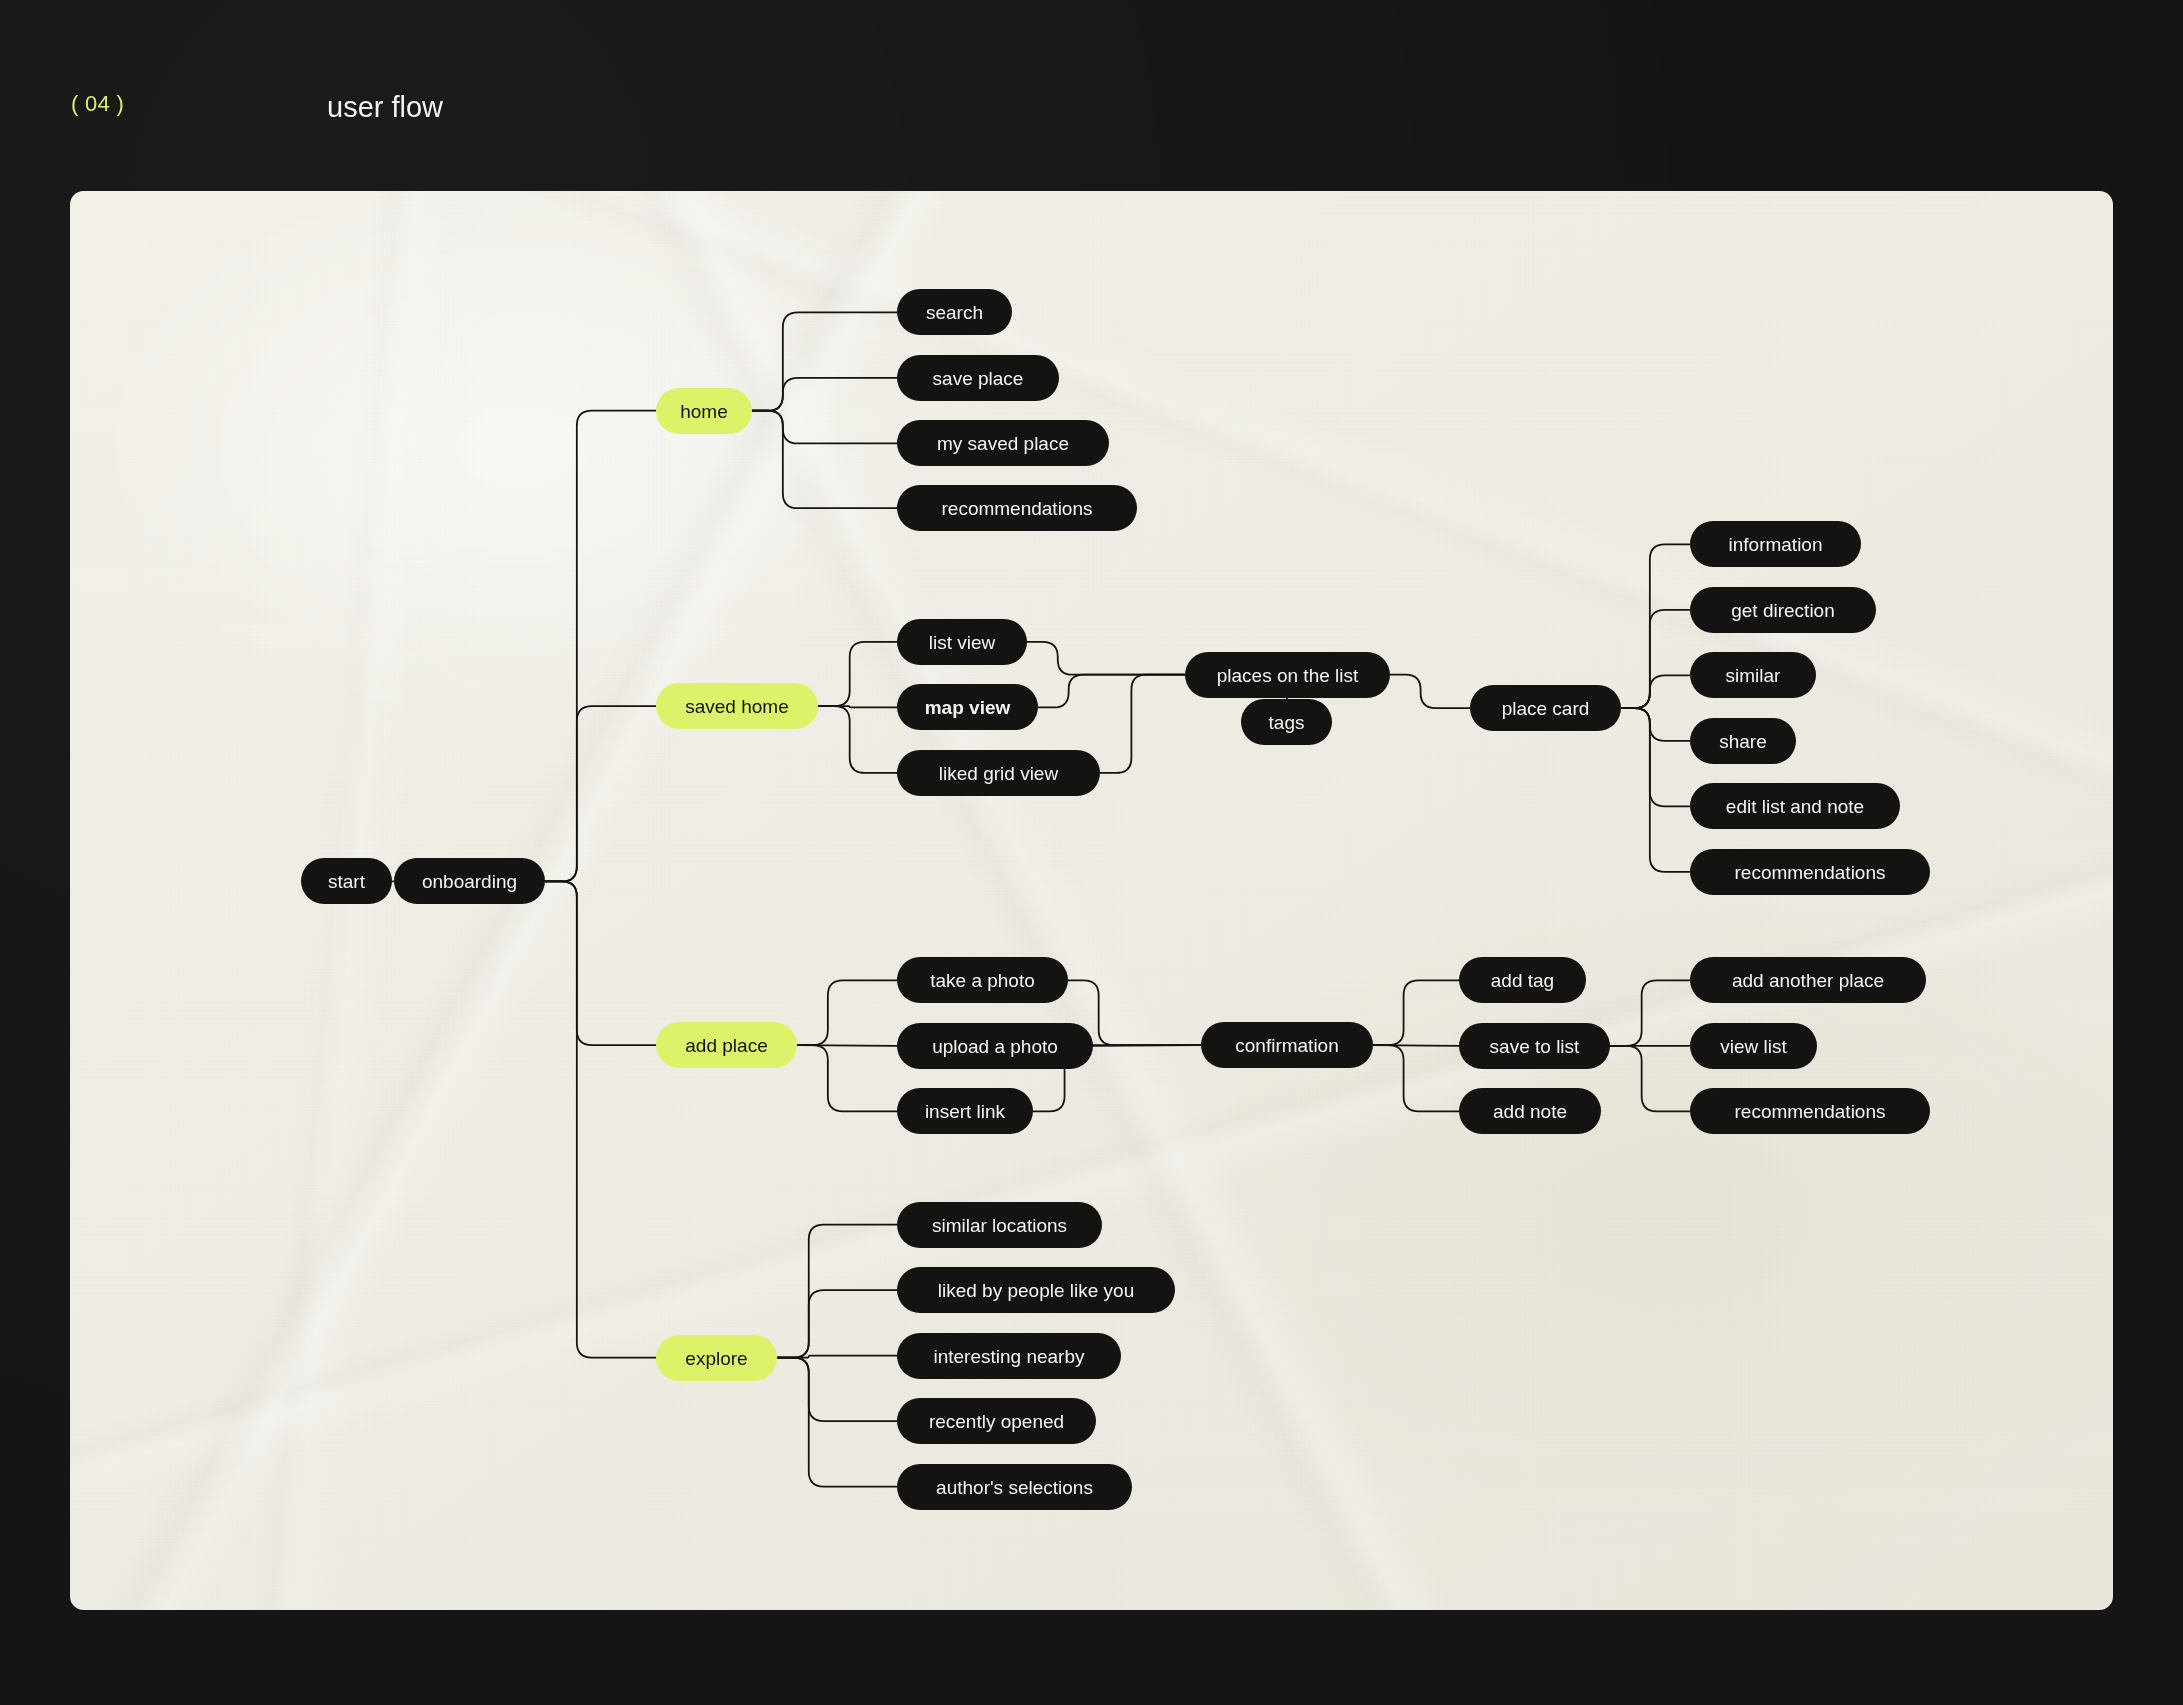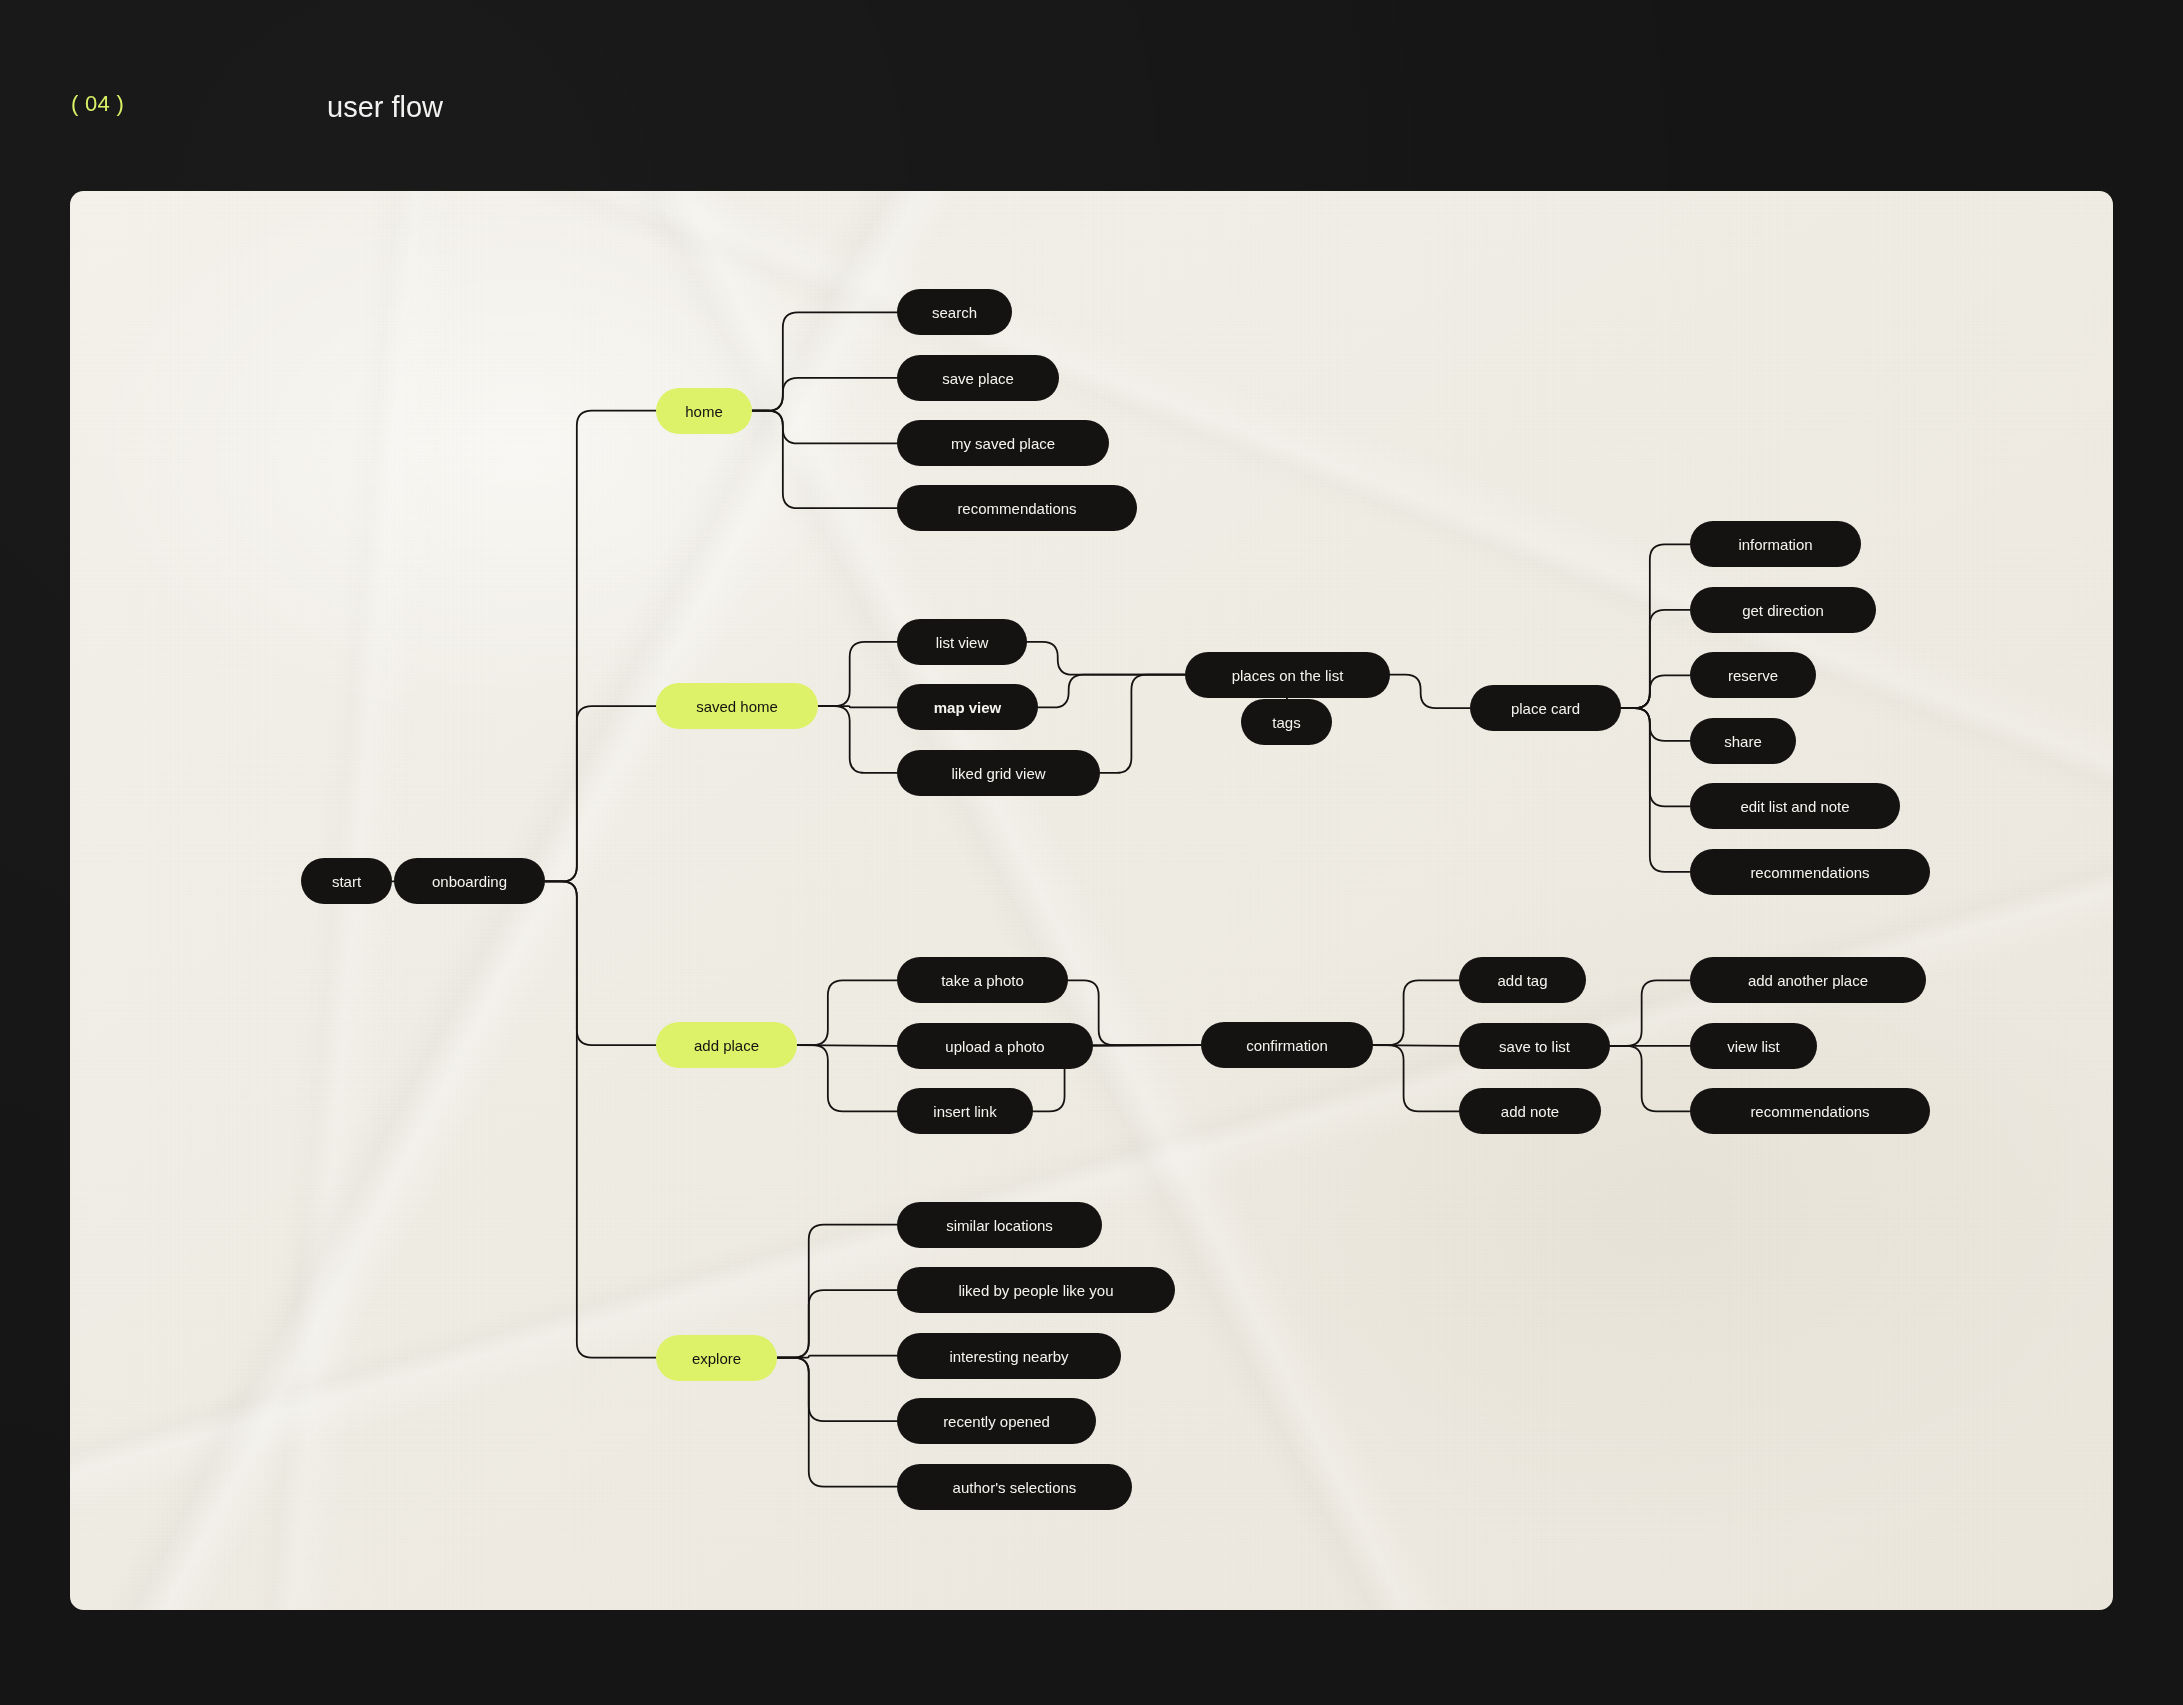--- a/index.html
+++ b/index.html
@@ -109,21 +109,21 @@
   
   .node {
     position: absolute;
     display: flex;
     align-items: center;
     justify-content: center;
     box-sizing: border-box;
     height: 46px;
     padding: 0 18px;
     border-radius: 23px;
-    font-size: 15px;
+    font-size: 19px;
     line-height: 1;
     white-space: nowrap;
     z-index: 5;
     transform: translateY(-50%);
   }
   .node.dark {
     background: #151311;
     color: #f6f4f0;
   }
   .node.accent {
@@ -195,21 +195,21 @@
         <div class="node dark" style="left: 827px; top: 317px; width: 240px;">recommendations</div>
         <div class="node accent" style="left: 586px; top: 515px; width: 162px;">saved home</div>
         <div class="node dark" style="left: 827px; top: 451px; width: 130px;">list view</div>
         <div class="node dark" style="left: 827px; top: 516px; width: 141px; font-weight: bold;">map view</div>
         <div class="node dark" style="left: 827px; top: 582px; width: 203px;">liked grid view</div>
         <div class="node dark" style="left: 1115px; top: 484px; width: 205px;">places on the list</div>
         <div class="node dark" style="left: 1171px; top: 531px; width: 91px;">tags</div>
         <div class="node dark" style="left: 1400px; top: 517px; width: 151px;">place card</div>
         <div class="node dark" style="left: 1620px; top: 353px; width: 171px;">information</div>
         <div class="node dark" style="left: 1620px; top: 419px; width: 186px;">get direction</div>
-        <div class="node dark" style="left: 1620px; top: 484px; width: 126px;">reserve</div>
+        <div class="node dark" style="left: 1620px; top: 484px; width: 126px;">similar</div>
         <div class="node dark" style="left: 1620px; top: 550px; width: 106px;">share</div>
         <div class="node dark" style="left: 1620px; top: 615px; width: 210px;">edit list and note</div>
         <div class="node dark" style="left: 1620px; top: 681px; width: 240px;">recommendations</div>
         <div class="node accent" style="left: 586px; top: 854px; width: 141px;">add place</div>
         <div class="node dark" style="left: 827px; top: 789px; width: 171px;">take a photo</div>
         <div class="node dark" style="left: 827px; top: 855px; width: 196px;">upload a photo</div>
         <div class="node dark" style="left: 827px; top: 920px; width: 136px;">insert link</div>
         <div class="node dark" style="left: 1131px; top: 854px; width: 172px;">confirmation</div>
         <div class="node dark" style="left: 1389px; top: 789px; width: 127px;">add tag</div>
         <div class="node dark" style="left: 1389px; top: 855px; width: 151px;">save to list</div>

